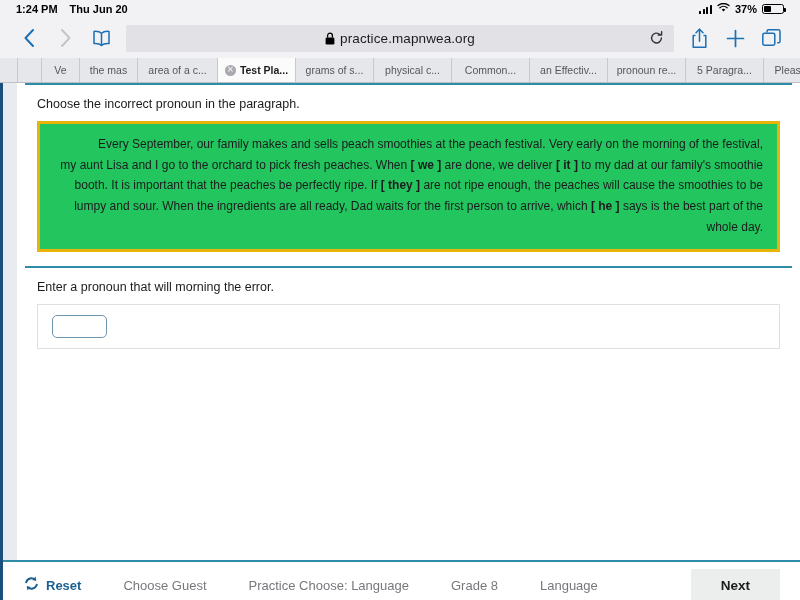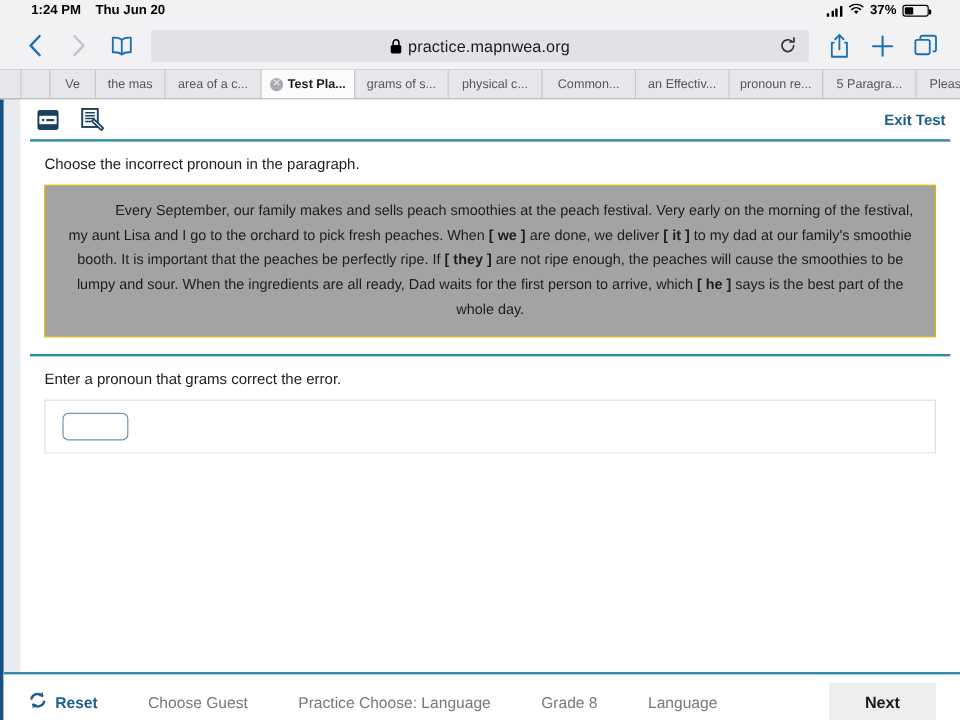--- a/index.html
+++ b/index.html
@@ -9,21 +9,21 @@
     background: #ffffff;
     overflow: hidden;
   }
 
   
   .status-bar {
     height: 18px;
     background: #f2f2f4;
     display: flex;
     align-items: center;
-    padding: 0 26px;
+    padding: 0 16px;
     font-size: 11px;
     font-weight: 600;
     color: #000;
   }
   .status-left { display: flex; align-items: center; gap: 12px; }
   .status-right { margin-left: auto; display: flex; align-items: center; gap: 5px; }
   .signal-bars { display: flex; align-items: flex-end; gap: 1.5px; height: 9px; }
   .signal-bars i { width: 2px; background: #000; border-radius: .5px; display:block; }
   .signal-bars i:nth-child(1){height:3px;}
   .signal-bars i:nth-child(2){height:5px;}
@@ -57,21 +57,21 @@
   }
   .url-text { font-size: 13.5px; color: #1c1c1e; letter-spacing: .1px; }
   .lock-icon { display:flex; align-items:center; }
   .reload-btn {
     position: absolute; right: 10px; top: 50%; transform: translateY(-50%);
     color: #333; display:flex; align-items:center;
   }
 
   
   .tab-strip {
-    display: flex; height: 25px; background: #a3a3a3;
+    display: flex; height: 25px; background: #84cc16;
     border-bottom: 1px solid #c0c1c6; overflow: hidden;
   }
   .tab {
     flex: 0 0 auto;
     display: flex; align-items: center; justify-content: center; gap: 4px;
     padding: 0 8px;
     font-size: 10.5px; color: #55565a;
     background: #e6e7ea;
     border-right: 1px solid #c8c9cd;
     white-space: nowrap; overflow: hidden;
@@ -115,25 +115,25 @@
     font-size: 12.5px; font-weight: 700; color: #1b5f8f;
   }
   .rule-teal { height: 2px; background: #2e8ca8; margin: 0 8px; }
 
   
   .q-area { padding: 12px 20px 0 20px; }
   .q-prompt {
     font-size: 12.5px; color: #1c1c1e; margin-bottom: 10px;
   }
   .passage-box {
-    border: 1px solid #eab308;
-    background: #a3a3a3;
+    border: 3px solid #eab308;
+    background: #22c55e;
     padding: 10px 14px 12px 14px;
     font-size: 12px; line-height: 1.72; color: #1c1c1e;
-    text-align: center;
+    text-align: right;
   }
   .passage-box .indent { display:inline-block; width: 40px; }
   .passage-box b { font-weight: 700; }
 
   .section-divider { height: 2px; background: #2e8ca8; margin: 14px 8px 0 8px; }
 
   .answer-area { padding: 12px 20px 0 20px; }
   .answer-label { font-size: 12.5px; color: #1c1c1e; margin-bottom: 10px; }
   .answer-box {
     border: 1px solid #dddfe2; background: #fff;
@@ -297,52 +297,33 @@
     </div>
     <div class="tab" style="width:80px">
       <span>Please hel...</span>
     </div>
   </div>
 </div>
 
 <div class="page">
   <div class="page-inner">
 
-    <div class="test-toolbar">
-      <span class="tool-icon">
-        <svg width="22" height="22" viewBox="0 0 22 22">
-          <rect x="3" y="3.5" width="16" height="15" rx="1.4" fill="#fff" stroke="#1b3f5e" stroke-width="1.6"></rect>
-          <rect x="3" y="3.5" width="16" height="4" fill="#1b3f5e"></rect>
-          <rect x="3" y="14.5" width="16" height="4" fill="#1b3f5e"></rect>
-          <circle cx="7" cy="11" r="1.1" fill="#1b3f5e"></circle>
-          <rect x="9.6" y="10.2" width="6.6" height="1.8" fill="#1b3f5e"></rect>
-        </svg>
-      </span>
-      <span class="tool-icon">
-        <svg width="24" height="24" viewBox="0 0 24 24">
-          <rect x="3.5" y="2.8" width="13" height="15" fill="#fff" stroke="#1b3f5e" stroke-width="1.6"></rect>
-          <path d="M6 6h8M6 8.4h8M6 10.8h8M6 13.2h5" stroke="#1b3f5e" stroke-width="1.3"></path>
-          <path d="M11.5 13 19.5 20.5 21 18.8 13.2 11.3z" fill="#fff" stroke="#1b3f5e" stroke-width="1.4" stroke-linejoin="round"></path>
-        </svg>
-      </span>
-      <span class="exit-test">Exit Test</span>
-    </div>
     <div class="rule-teal"></div>
 
     <div class="q-area">
       <div class="q-prompt">Choose the incorrect pronoun in the paragraph.</div>
       <div class="passage-box">
         <span class="indent"></span><span id="passage-text"><span>Every September, our family makes and sells peach smoothies at the peach festival. Very early on the morning of the festival, my aunt Lisa and I go to the orchard to pick fresh peaches. When </span><b>[ we ]</b><span> are done, we deliver </span><b>[ it ]</b><span> to my dad at our family's smoothie booth. It is important that the peaches be perfectly ripe. If </span><b>[ they ]</b><span> are not ripe enough, the peaches will cause the smoothies to be lumpy and sour. When the ingredients are all ready, Dad waits for the first person to arrive, which </span><b>[ he ]</b><span> says is the best part of the whole day.</span></span>
       </div>
     </div>
 
     <div class="section-divider"></div>
 
     <div class="answer-area">
-      <div class="answer-label">Enter a pronoun that grams correct the error.</div>
+      <div class="answer-label">Enter a pronoun that will morning the error.</div>
       <div class="answer-box">
         <input class="answer-input" type="text" placeholder="" style="">
       </div>
     </div>
 
     <div class="spacer"></div>
   </div>
 
   <div class="bottom-bar">
     <span class="reset-btn">

